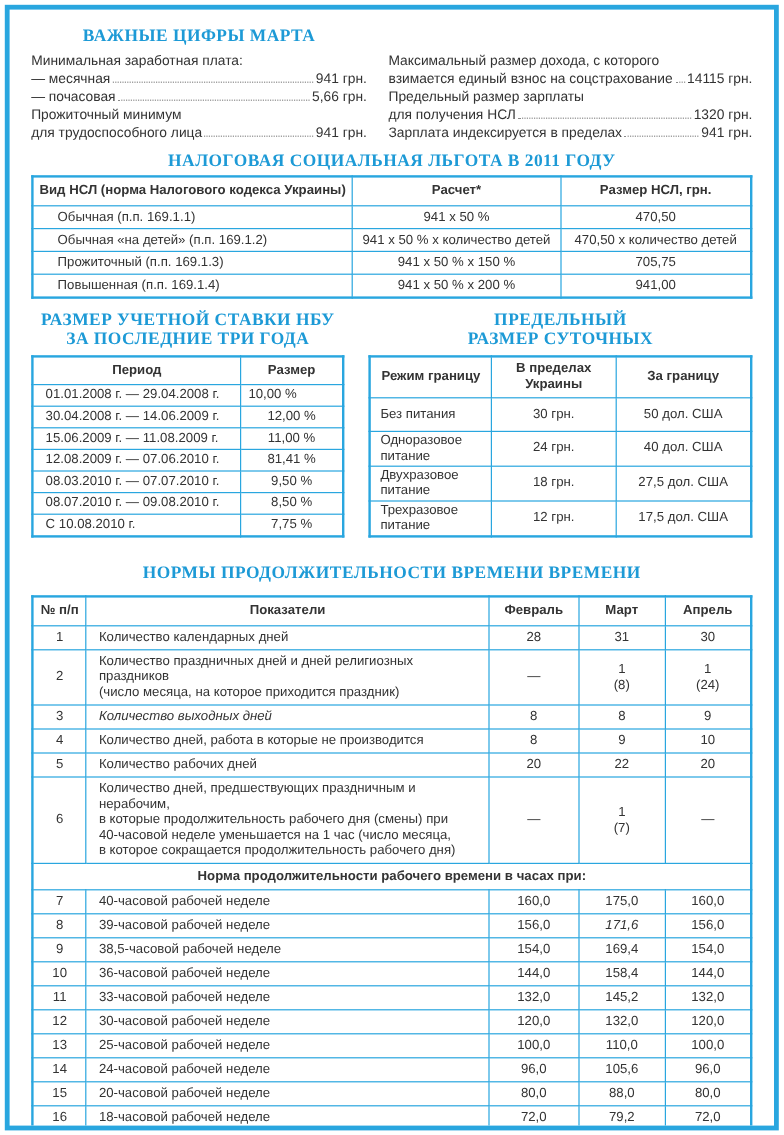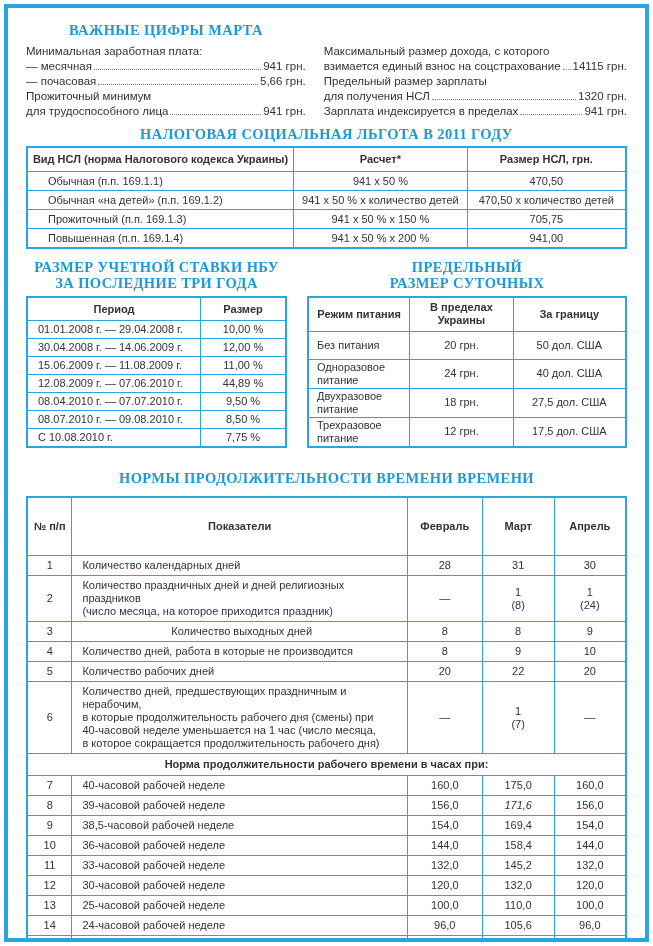--- a/index.html
+++ b/index.html
@@ -83,21 +83,21 @@
   .mid h2.sec{margin-bottom:5px;}
   .nbu th{padding:4.5px 4px;}
   .nbu td{padding:2px 6px;height:18px;}
   .nbu td:first-child{padding-left:10px;}
   .pd th{padding:2px 4px;height:34px;}
   .pd td{padding:1px 6px;height:28px;margin-left:31px;}
   .pd td:first-child{padding-left:8px;}
   
   .wt-head{margin-top:22px;}
   .wt-wrap{margin-top:10px;}
-  .wt th{padding:22px 3px;}
+  .wt th{padding:5px 3px;}
   .wt td{padding:3px 4px;white-space:pre-line;}
   .wt td:nth-child(2){padding-left:10px;padding-right:6px;}
   .wt .secrow td{
     font-weight:bold;
     text-align:center;
     padding:4px 4px;
   }
 </style>
 </head>
 <body>
@@ -209,36 +209,36 @@
           </colgroup>
         <thead>
           <tr>
               <th>Период</th>
               <th>Размер</th>
             </tr>
         </thead>
         <tbody>
             <tr>
               <td style="text-align: left;">01.01.2008 г. — 29.04.2008 г.</td>
-              <td style="text-align: center;">10,00 %</td>
+              <td style="">10,00 %</td>
             </tr>
             <tr>
               <td style="text-align: left;">30.04.2008 г. — 14.06.2009 г.</td>
               <td style="text-align: center;">12,00 %</td>
             </tr>
             <tr>
               <td style="text-align: left;">15.06.2009 г. — 11.08.2009 г.</td>
               <td style="text-align: center;">11,00 %</td>
             </tr>
             <tr>
               <td style="text-align: left;">12.08.2009 г. — 07.06.2010 г.</td>
-              <td style="text-align: center;">44,89 %</td>
-            </tr>
-            <tr>
-              <td style="text-align: left;">08.04.2010 г. — 07.07.2010 г.</td>
+              <td style="text-align: center;">81,41 %</td>
+            </tr>
+            <tr>
+              <td style="text-align: left;">08.03.2010 г. — 07.07.2010 г.</td>
               <td style="text-align: center;">9,50 %</td>
             </tr>
             <tr>
               <td style="text-align: left;">08.07.2010 г. — 09.08.2010 г.</td>
               <td style="text-align: center;">8,50 %</td>
             </tr>
             <tr>
               <td style="text-align: left;">С 10.08.2010 г.</td>
               <td style="text-align: center;">7,75 %</td>
             </tr>
@@ -248,29 +248,29 @@
     <div class="halfR">
       <h2 class="sec"><span>ПРЕДЕЛЬНЫЙ</span><br><span>РАЗМЕР СУТОЧНЫХ</span></h2>
       <table class="pd">
         <colgroup>
             <col style="width:32%">
             <col style="width:32.5%">
             <col style="width:35.5%">
           </colgroup>
         <thead>
           <tr>
-              <th>Режим питания</th>
+              <th>Режим границу</th>
               <th>В пределах Украины</th>
               <th>За границу</th>
             </tr>
         </thead>
         <tbody>
             <tr>
               <td style="text-align: left;">Без питания</td>
-              <td style="text-align: center;">20 грн.</td>
+              <td style="text-align: center;">30 грн.</td>
               <td style="text-align: center;">50 дол. США</td>
             </tr>
             <tr>
               <td style="text-align: left;">Одноразовое питание</td>
               <td style="text-align: center;">24 грн.</td>
               <td style="text-align: center;">40 дол. США</td>
             </tr>
             <tr>
               <td style="text-align: left;">Двухразовое питание</td>
               <td style="text-align: center;">18 грн.</td>
@@ -318,21 +318,21 @@
             <td style="text-align: left;">Количество праздничных дней и дней религиозных праздников
 (число месяца, на которое приходится праздник)</td>
             <td style="text-align: center;">—</td>
             <td style="text-align: center;">1
 (8)</td>
             <td style="text-align: center;">1
 (24)</td>
           </tr>
           <tr>
             <td style="text-align: center;">3</td>
-            <td style="text-align: center;">Количество выходных дней</td>
+            <td style="text-align: left; font-style: italic;">Количество выходных дней</td>
             <td style="text-align: center;">8</td>
             <td style="text-align: center;">8</td>
             <td style="text-align: center;">9</td>
           </tr>
           <tr>
             <td style="text-align: center;">4</td>
             <td style="text-align: left;">Количество дней, работа в которые не производится</td>
             <td style="text-align: center;">8</td>
             <td style="text-align: center;">9</td>
             <td style="text-align: center;">10</td>

